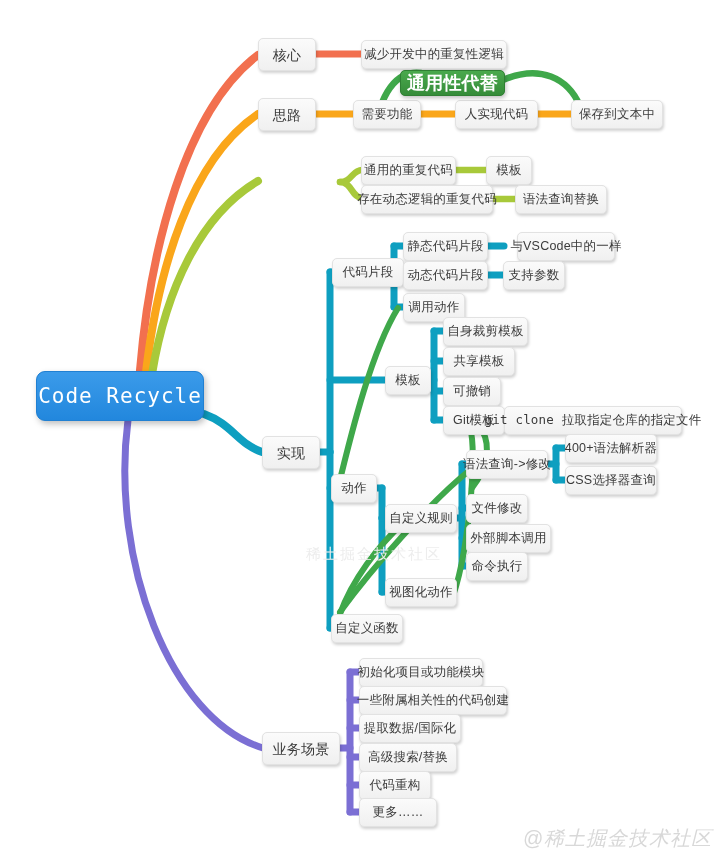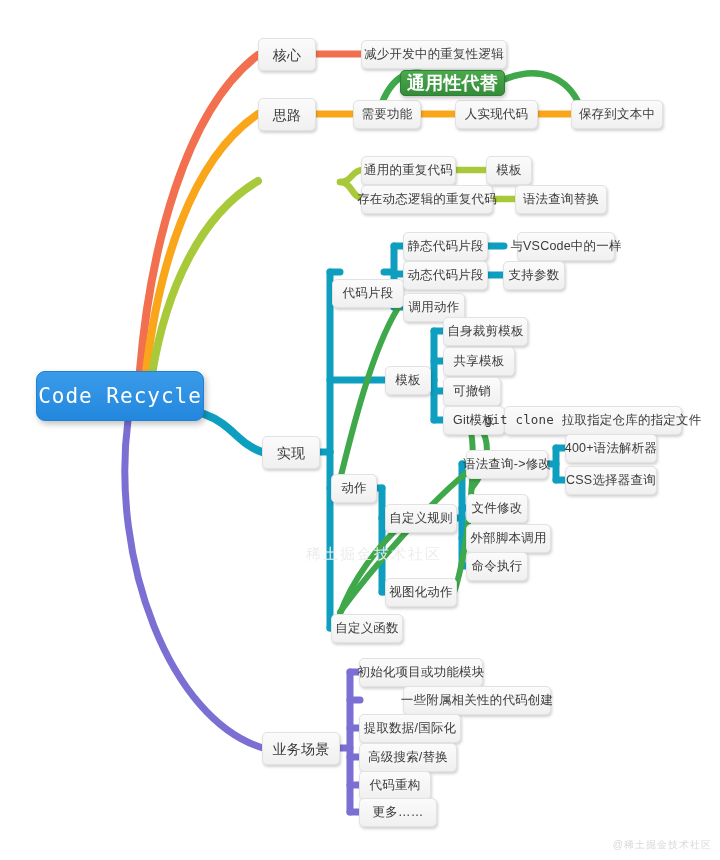--- a/index.html
+++ b/index.html
@@ -40,22 +40,23 @@
   
   #node-generic-replace{
     background:#3f9e43;background-image:linear-gradient(180deg,#4aa94d 0%,#358c39 100%);
     border:1px solid #2f7f33;color:#ffffff;font-weight:bold;font-size:18px;
     box-shadow:1px 2px 4px rgba(0,0,0,.25);
   }
   .mono{font-family:"DejaVu Sans Mono","Liberation Mono",monospace;font-size:12.5px;}
 
   #watermark{
     position:absolute;right:8px;bottom:8px;
-    font-size:10px;color:#d8d8d8;letter-spacing:1px;
+    font-size:20px;color:#d8d8d8;letter-spacing:1px;
     text-shadow:0 1px 0 #ffffff;
+    font-style:italic;
   }
   #ghost-mark{
     position:absolute;left:306px;top:545px;
     font-size:15px;color:#ededed;letter-spacing:2px;
   }
 </style>
 </head>
 <body>
 
 <div id="canvas">
@@ -156,21 +157,21 @@
   <div class="node small" style="left:571px;top:100px;width:92px;height:29px;">保存到文本中</div>
   <div class="node" id="node-generic-replace" style="left:400px;top:70px;width:105px;height:26px;">通用性代替</div>
 
   <div class="node small" style="left:361px;top:156px;width:95px;height:29px;">通用的重复代码</div>
   <div class="node small" style="left:486px;top:156px;width:46px;height:29px;">模板</div>
   <div class="node small" style="left:361px;top:185px;width:132px;height:29px;">存在动态逻辑的重复代码</div>
   <div class="node small" style="left:515px;top:185px;width:92px;height:29px;">语法查询替换</div>
 
   <div class="node" style="left:262px;top:436px;width:58px;height:33px;text-align:right;">实现</div>
 
-  <div class="node small" style="left:332px;top:258px;width:72px;height:29px;margin-top:21px;">代码片段</div>
+  <div class="node small" style="left:332px;top:258px;width:72px;height:29px;">代码片段</div>
   <div class="node small" style="left:403px;top:232px;width:85px;height:29px;">静态代码片段</div>
   <div class="node small" style="left:503px;top:232px;width:98px;height:29px;margin-left:14px;">与VSCode中的一样</div>
   <div class="node small" style="left:403px;top:261px;width:85px;height:29px;">动态代码片段</div>
   <div class="node small" style="left:503px;top:261px;width:62px;height:29px;">支持参数</div>
   <div class="node small" style="left:403px;top:293px;width:62px;height:29px;">调用动作</div>
 
   <div class="node small" style="left:385px;top:366px;width:46px;height:29px;">模板</div>
   <div class="node small" style="left:443px;top:317px;width:85px;height:29px;">自身裁剪模板</div>
   <div class="node small" style="left:443px;top:347px;width:72px;height:29px;">共享模板</div>
   <div class="node small" style="left:443px;top:377px;width:58px;height:29px;">可撤销</div>
@@ -184,21 +185,21 @@
   <div class="node small" style="left:565px;top:466px;width:92px;height:29px;">CSS选择器查询</div>
   <div class="node small" style="left:466px;top:494px;width:62px;height:29px;">文件修改</div>
   <div class="node small" style="left:466px;top:524px;width:85px;height:29px;">外部脚本调用</div>
   <div class="node small" style="left:466px;top:552px;width:62px;height:29px;">命令执行</div>
   <div class="node small" style="left:385px;top:578px;width:72px;height:29px;">视图化动作</div>
 
   <div class="node small" style="left:331px;top:614px;width:72px;height:29px;">自定义函数</div>
 
   <div class="node" style="left:262px;top:732px;width:78px;height:33px;">业务场景</div>
   <div class="node small" style="left:359px;top:658px;width:124px;height:29px;">初始化项目或功能模块</div>
-  <div class="node small" style="left:359px;top:686px;width:148px;height:29px;margin-left:44px;">一些附属相关性的代码创建</div>
+  <div class="node small" style="left:359px;top:686px;width:148px;height:29px;">一些附属相关性的代码创建</div>
   <div class="node small" style="left:359px;top:714px;width:102px;height:29px;">提取数据/国际化</div>
   <div class="node small" style="left:359px;top:743px;width:98px;height:29px;">高级搜索/替换</div>
   <div class="node small" style="left:359px;top:771px;width:72px;height:29px;">代码重构</div>
   <div class="node small" style="left:359px;top:798px;width:78px;height:29px;">更多……</div>
 
   <div id="ghost-mark">稀土掘金技术社区</div>
   <div id="watermark">@稀土掘金技术社区</div>
 </div>
 
 </body></html>

